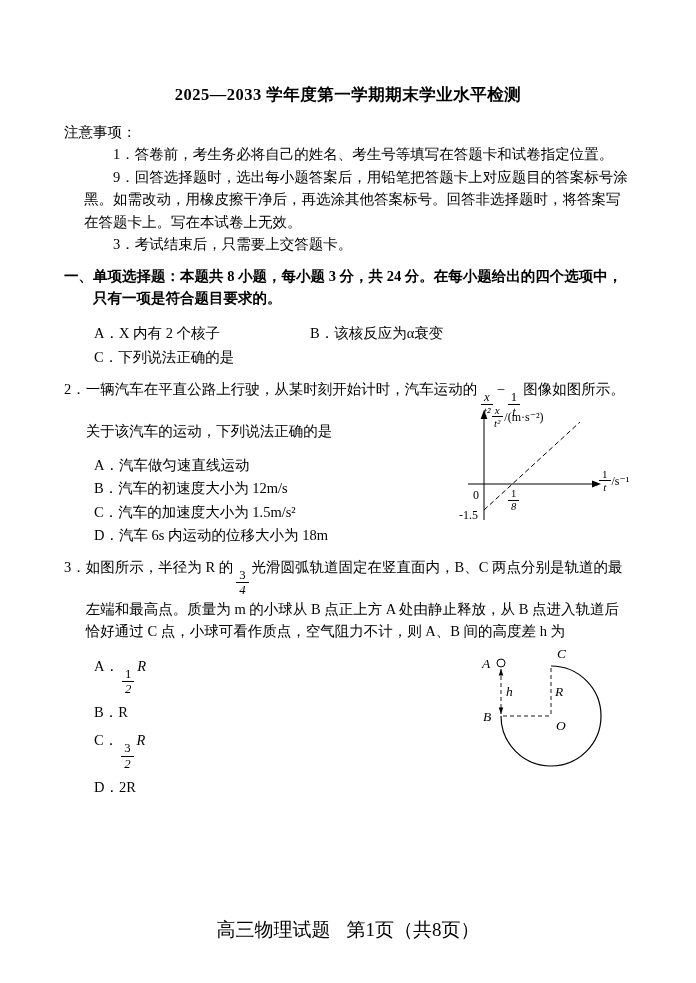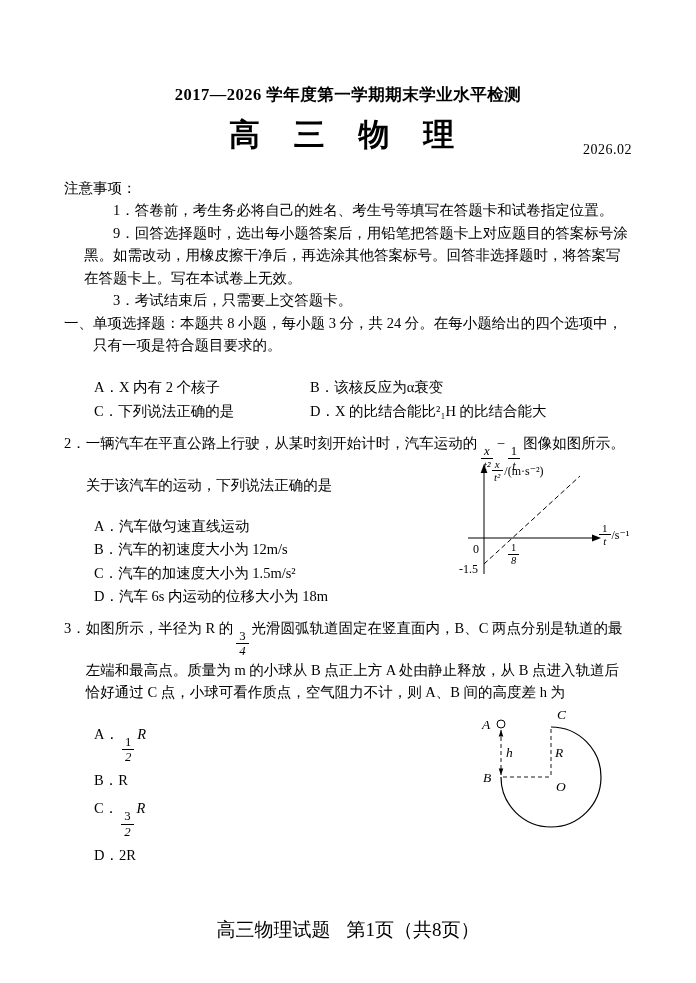--- a/index.html
+++ b/index.html
@@ -31,28 +31,29 @@
   }
   .exam-date { position: absolute; right: 0; bottom: 4px; font-size: 14px; letter-spacing: 0.5px; }
 
   .body-text { font-size: 14.5px; line-height: 1.55; }
 
   .notes { margin-top: 15px; }
   .notes-title { font-weight: normal; }
   .note { text-indent: 2em; margin-left: 20px; }
 
   .section-title {
-    font-weight: normal;
+    font-weight: bold;
+    margin-top: 9px;
     padding-left: 2em; text-indent: -2em;
   }
 
   .question { position: relative; margin-top: 9px; }
   .q-text { padding-left: 1.5em; text-indent: -1.5em; }
   .eq { white-space: nowrap; }
-  .options { padding-left: 30px; margin-top: 19px; }
+  .options { padding-left: 30px; margin-top: 12px; }
   .options p, .options span.option { line-height: 1.6; }
   .two-col { display: grid; grid-template-columns: 216px 1fr; row-gap: 1px; }
 
   .frac {
     display: inline-flex; flex-direction: column; align-items: center;
     vertical-align: -0.55em; line-height: 1.12; font-size: 0.88em;
     margin: 0 3px; text-indent: 0;
   }
   .frac .num { border-bottom: 1px solid #000; padding: 0 3px; }
   .frac .den { padding: 0 3px; font-style: italic; }
@@ -82,42 +83,37 @@
     position: absolute; bottom: 40px; left: 0; width: 100%;
     text-align: center; font-size: 19px;
   }
   .footer .page-info { margin-left: 16px; }
 </style>
 </head>
 <body>
 
 <div class="page">
 
-  <div class="session-title">2017—2026 学年度第一学期期末学业水平检测</div>
-
-  <div class="title-row">
-    <span class="main-title">高 三 物 理</span>
-    <span class="exam-date">2026.02</span>
-  </div>
+  <div class="session-title">2025—2033 学年度第一学期期末学业水平检测</div>
+
 
   <div class="notes body-text">
     <div class="notes-title">注意事项：</div>
     <p class="note">1．答卷前，考生务必将自己的姓名、考生号等填写在答题卡和试卷指定位置。</p>
     <p class="note">9．回答选择题时，选出每小题答案后，用铅笔把答题卡上对应题目的答案标号涂黑。如需改动，用橡皮擦干净后，再选涂其他答案标号。回答非选择题时，将答案写在答题卡上。写在本试卷上无效。</p>
     <p class="note">3．考试结束后，只需要上交答题卡。</p>
   </div>
 
   <p class="section-title body-text">一、单项选择题：本题共 8 小题，每小题 3 分，共 24 分。在每小题给出的四个选项中，只有一项是符合题目要求的。</p>
 
   <div class="question body-text">
     <div class="options two-col">
       <span class="option">A．X 内有 2 个核子</span>
       <span class="option">B．该核反应为α衰变</span>
       <span class="option">C．下列说法正确的是</span>
-      <span class="option">D．X 的比结合能比²₁H 的比结合能大</span>
     </div>
   </div>
 
   <div class="question body-text">
     <div class="graph">
       <svg width="145" height="120" viewBox="0 0 145 120">
         <line x1="22" y1="112" x2="22" y2="8" stroke="#000" stroke-width="1"></line>
         <polygon points="22,2 18.6,11 25.4,11" fill="#000"></polygon>
         <line x1="6" y1="76" x2="133" y2="76" stroke="#000" stroke-width="1"></line>
         <polygon points="139,76 130,72.6 130,79.4" fill="#000"></polygon>

